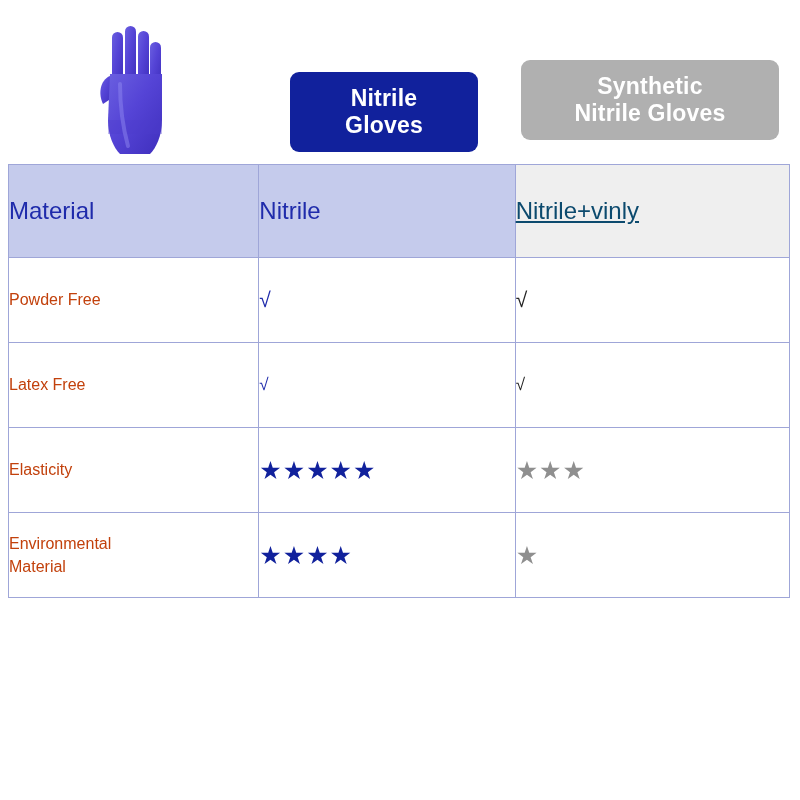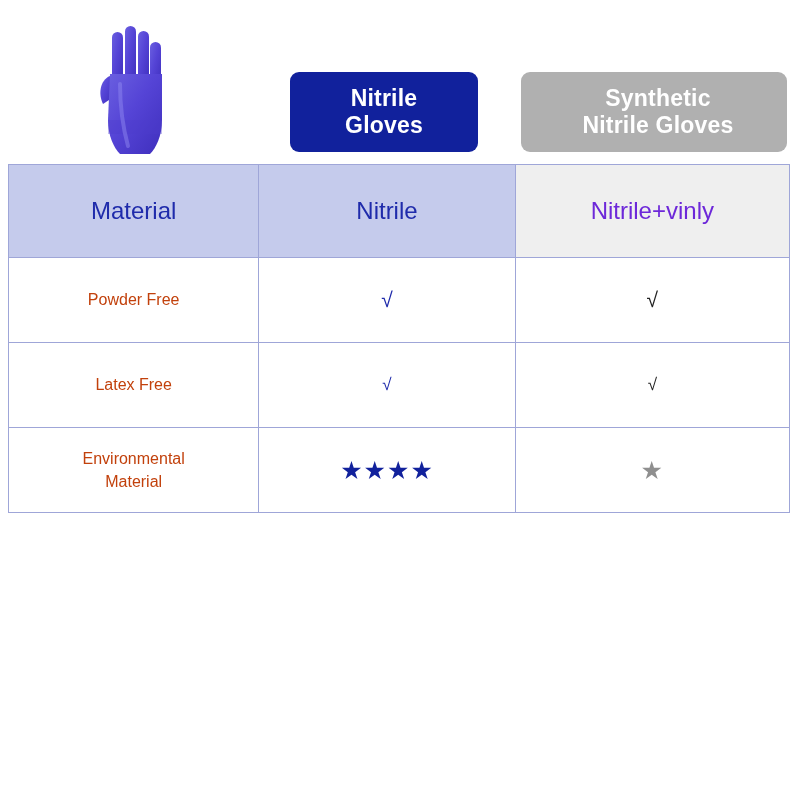--- a/index.html
+++ b/index.html
@@ -55,43 +55,42 @@
   }
   .badge-primary {
     left: 290px;
     top: 52px;
     width: 188px;
     height: 80px;
     background: #11219c;
   }
   .badge-secondary {
     left: 521px;
-    top: 52px;
+    top: 40px;
     width: 258px;
     height: 80px;
     background: #b0b0b0;
-    padding-left: 8px;
   }
 
   
   .table-wrap {
     position: absolute;
     left: 8px;
     top: 144px;
     width: 782px;
   }
   table.compare {
     border-collapse: collapse;
     width: 782px;
     table-layout: fixed;
   }
   table.compare td, table.compare th {
     border: 1px solid #9fa6d8;
     padding: 0;
-    text-align: center;
+    text-align: left;
     vertical-align: middle;
   }
   col.c-feature { width: 250px; }
   col.c-nitrile { width: 256px; }
   col.c-synth   { width: 274px; }
 
   
   tr.head-row th {
     height: 92px;
     font-size: 24px;
@@ -100,21 +99,22 @@
   th.head-feature {
     background: #c5cbec;
     color: #1f2bab;
   }
   th.head-nitrile {
     background: #c5cbec;
     color: #1f2bab;
   }
   th.head-synth {
     background: #efefef;
-    color: #6d28d9;
+    color: #0c4a6e;
+    text-decoration: underline;
   }
 
   
   tr.data-row td {
     height: 84px;
   }
   td.feature-cell {
     color: #c2410c;
     font-size: 16px;
     line-height: 1.45;
@@ -230,20 +230,29 @@
         <tr class="data-row">
           <td class="feature-cell">Latex Free</td>
           <td class="value-cell">
             <span class="check small">√</span>
           </td>
           <td class="value-cell synth">
             <span class="check small">√</span>
           </td>
         </tr>
 
+        <tr class="data-row">
+          <td class="feature-cell">Elasticity</td>
+          <td class="value-cell">
+            <span class="stars primary">★★★★★</span>
+          </td>
+          <td class="value-cell synth">
+            <span class="stars secondary">★★★</span>
+          </td>
+        </tr>
 
 
 
         <tr class="data-row">
           <td class="feature-cell">
             <div>Environmental</div>
             <div>Material</div>
           </td>
           <td class="value-cell">
             <span class="stars primary">★★★★</span>

